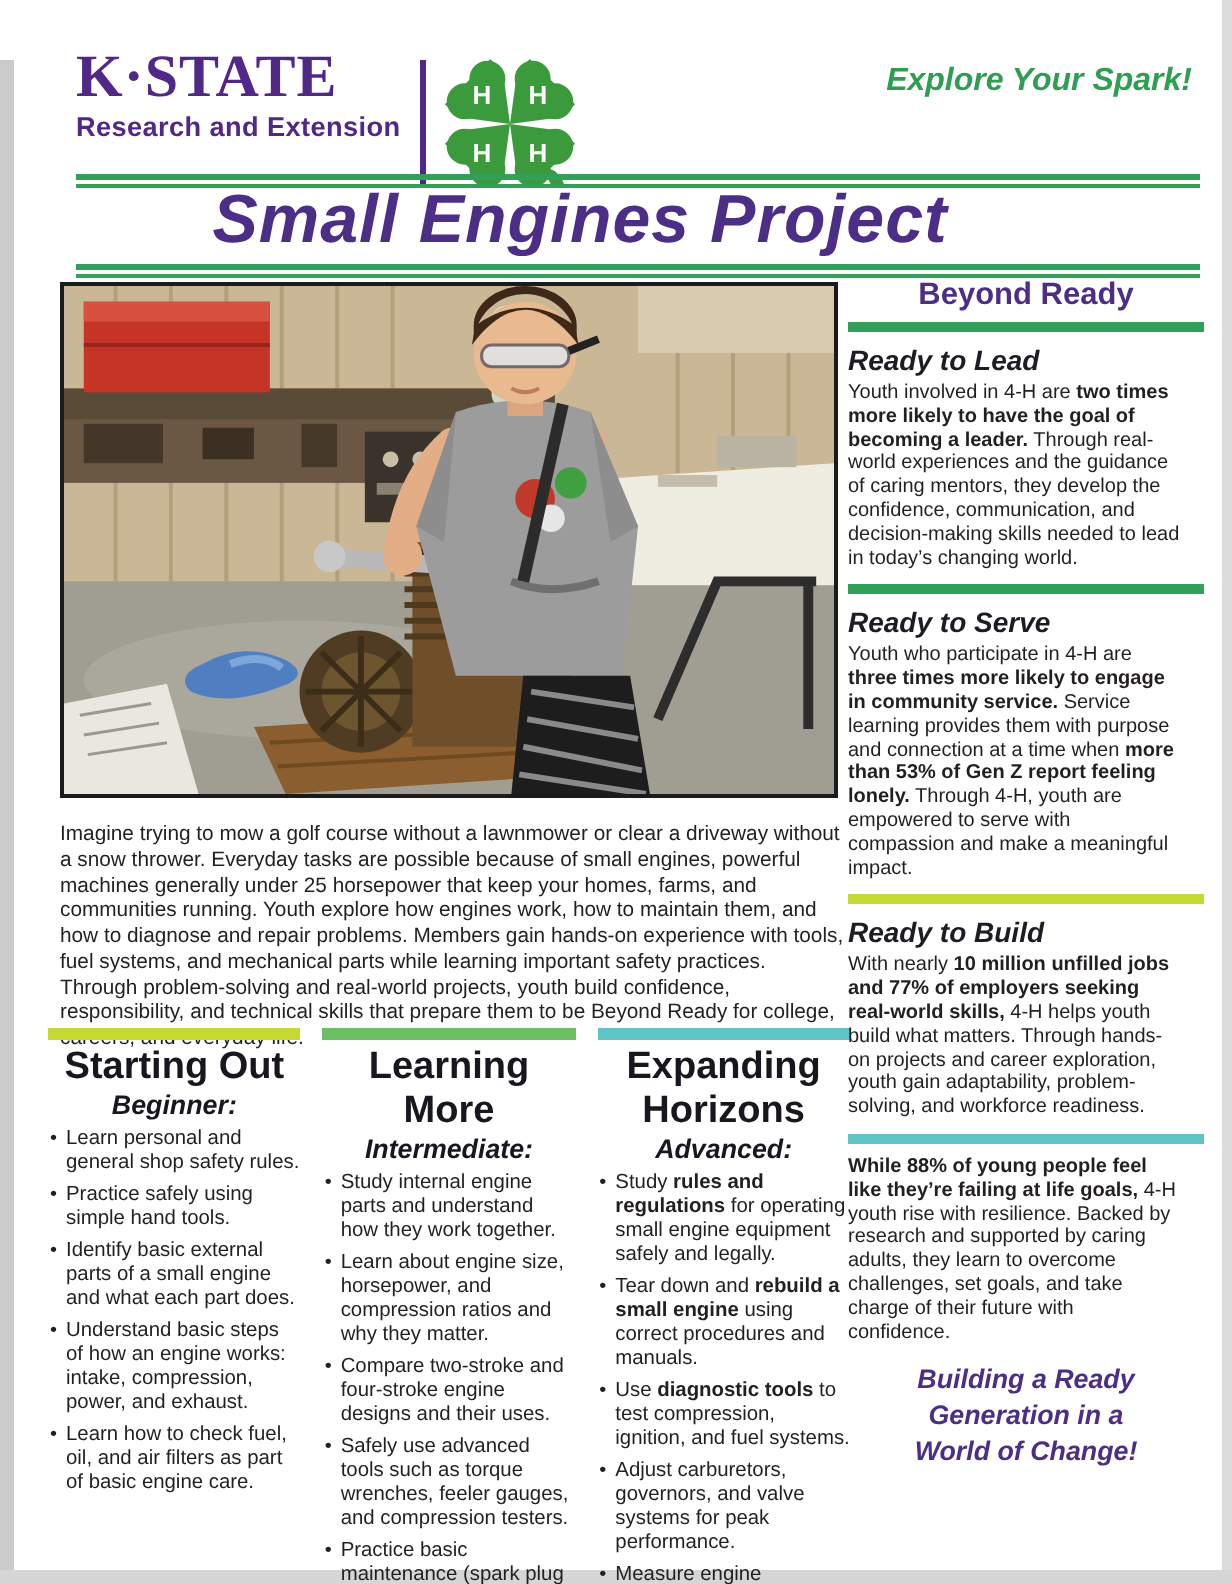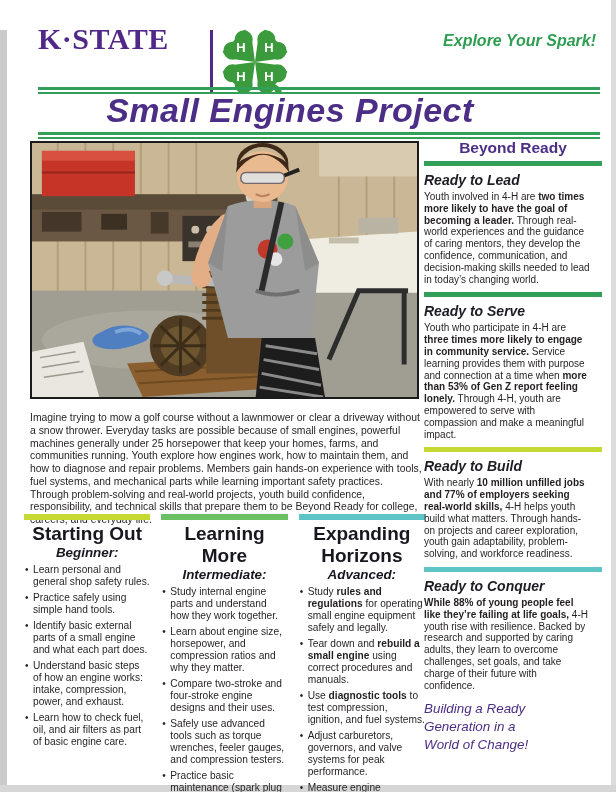--- a/index.html
+++ b/index.html
@@ -41,32 +41,33 @@
   ul.bullets{list-style:none;margin:0;padding:0;}
   ul.bullets li{position:relative;padding-left:9px;font-size:10.2px;line-height:1.18;margin-bottom:4px;}
   ul.bullets li::before{content:"\2022";position:absolute;left:1px;top:0;font-size:10px;}
 
   
   .sidebar{position:absolute;top:139px;left:424px;width:178px;}
   .sb-header{font-size:15.5px;font-weight:bold;color:#4c2e86;text-align:center;margin-bottom:4px;}
   .sb-divider{height:5px;margin:0 0 6px 0;}
   .sb-heading{font-size:14px;font-weight:bold;font-style:italic;color:#1c1c24;margin:0 0 3px 0;}
   .sb-body{font-size:10px;line-height:1.18;margin:0 12px 7px 0;}
-  .sb-closing{margin-top:9px;font-size:13.4px;font-weight:normal;font-style:italic;color:#4c2e86;line-height:1.35;white-space:pre-line;}
+  .sb-closing{margin-top:9px;text-align:center;font-size:13.4px;font-weight:bold;font-style:italic;color:#4c2e86;line-height:1.35;white-space:pre-line;}
   .b{font-weight:bold;}
 </style>
 </head>
 <body>
 
 <div class="edge-left"></div>
 <div class="edge-right"></div>
 <div class="edge-bottom"></div>
 
 <div class="brand-block">
   <div class="brand">K·STATE</div>
+  <div class="brand-sub">Research and Extension</div>
 </div>
 <div class="v-divider"></div>
 <div class="clover">
   <svg width="66" height="68" viewBox="0 0 66 68">
     <g fill="#3b9b3c">
       <g transform="rotate(45 33 36)">
         <circle cx="25" cy="12" r="9"></circle>
           <circle cx="41" cy="12" r="9"></circle>
         <polygon points="17,15 33,36 49,15"></polygon>
           <rect x="17" y="6" width="32" height="10"></rect>
@@ -286,20 +287,19 @@
   </div>
 
   <div class="sb-divider" style="background: rgb(198, 216, 50);"></div>
   <div>
     <h3 class="sb-heading">Ready to Build</h3>
     <p class="sb-body"><span>With nearly </span><span class="b">10 million unfilled jobs and 77% of employers seeking real-world skills,</span><span> 4-H helps youth build what matters. Through hands-on projects and career exploration, youth gain adaptability, problem-solving, and workforce readiness.</span></p>
   </div>
 
   <div class="sb-divider" style="background: rgb(95, 196, 198);"></div>
   <div>
-    <h3 class="sb-heading">Ready to Conquer</h3>
     <p class="sb-body"><span class="b">While 88% of young people feel like they’re failing at life goals,</span><span> 4-H youth rise with resilience. Backed by research and supported by caring adults, they learn to overcome challenges, set goals, and take charge of their future with confidence.</span></p>
   </div>
 
   <div class="sb-closing">Building a Ready
 Generation in a
 World of Change!</div>
 </div>
 
 </body></html>

